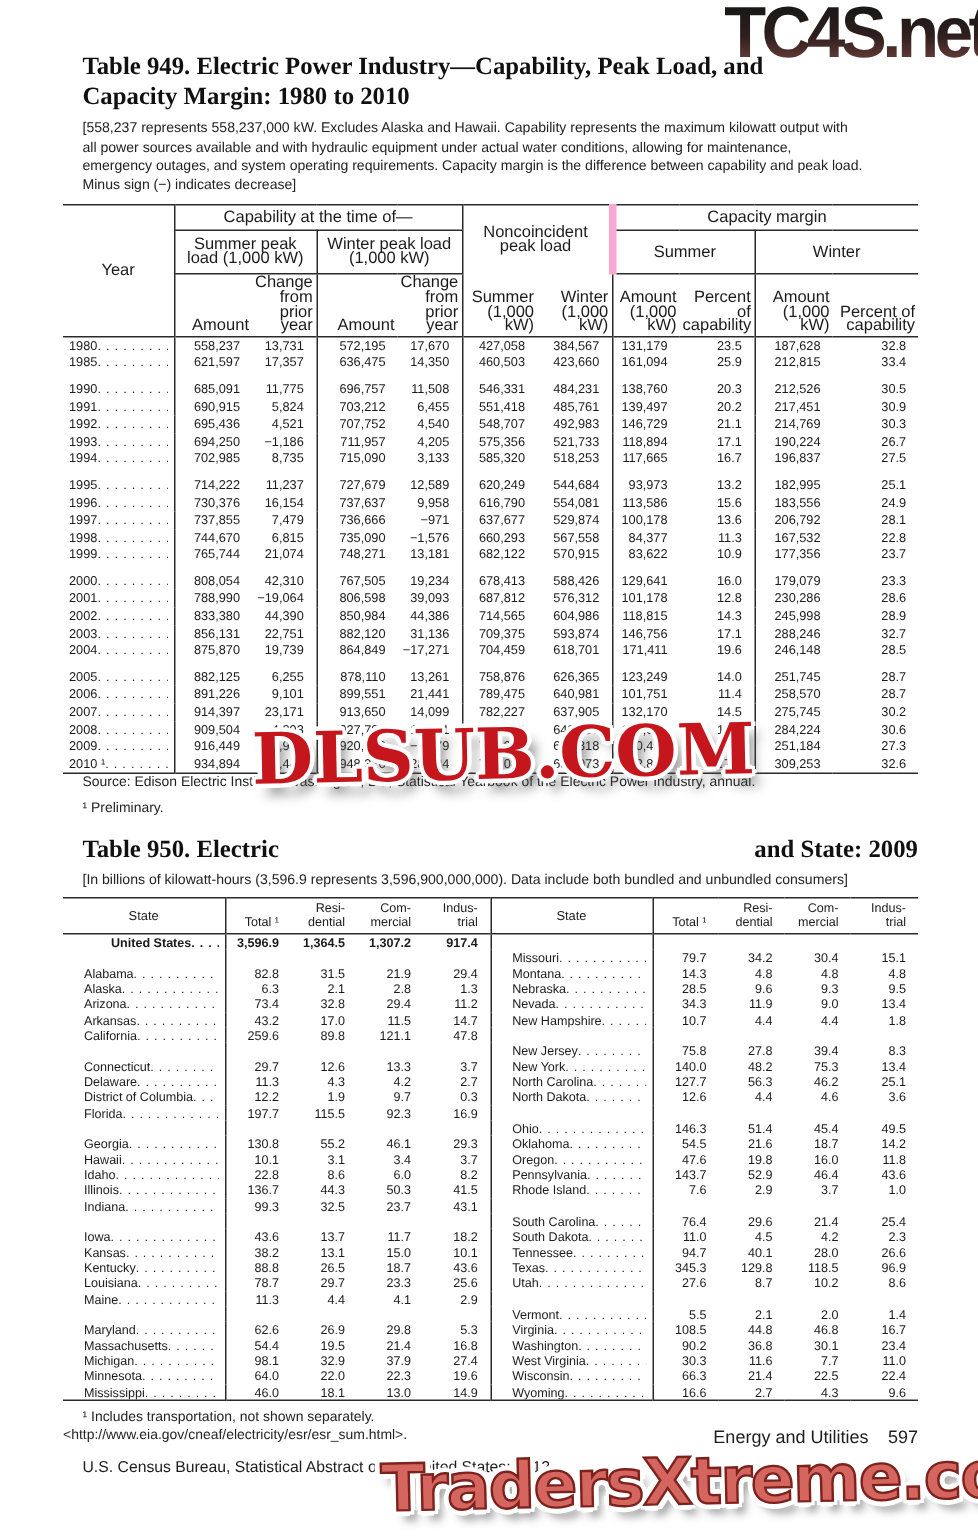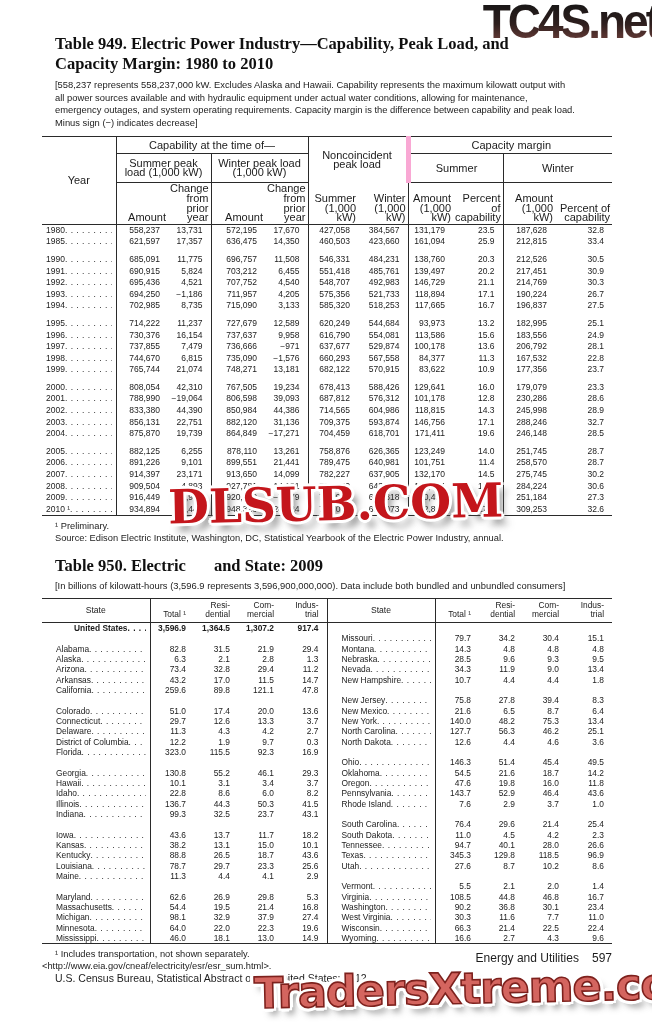--- a/index.html
+++ b/index.html
@@ -27,21 +27,21 @@
   .hr3{text-align:right;vertical-align:bottom;padding:1px 6px 2px 2px;height:30px;}
   .t949 .num{text-align:right;padding-right:8px;white-space:nowrap;}
   .t949 .v0,.t949 .v2,.t949 .v4,.t949 .v6,.t949 .v8{border-left:1px solid #2a2a2a;}
   .t949 tr.gap td{padding-top:6px;}
   .yr,.st{overflow:hidden;}
   .lead{display:flex;align-items:baseline;overflow:hidden;margin-right:4px;}
   .ylab{white-space:nowrap;padding-left:4px;}
   .dots{flex:1 1 auto;overflow:hidden;white-space:nowrap;}
   .dots::after{content:" . . . . . . . . . . . . . . . . . . . . . . . . . . . . . .";letter-spacing:.5px;}
   
-  .t950-titlebar{display:flex;justify-content:flex-start;width:557px;margin:12px 0 0 55px;gap:28px;}
+  .t950-titlebar{display:flex;justify-content:space-between;width:557px;margin:12px 0 0 55px;gap:28px;}
   .t-title2{font-family:"Liberation Serif",serif;font-weight:bold;font-size:16.5px;color:#101010;}
   .t950{width:570px;margin:5px 0 0 42px;border-top:1px solid #2a2a2a;border-bottom:1.3px solid #2a2a2a;}
   .t950 th{font-weight:normal;font-size:8.4px;line-height:9.4px;padding:2px 2px;}
   .t950 thead{border-bottom:1px solid #2a2a2a;}
   .t950 .sh{vertical-align:middle;text-align:center;border-right:1px solid #2a2a2a;font-size:8.6px;}
   .t950 .sh.r{border-left:1px solid #2a2a2a;}
   .t950 .nh{text-align:right;vertical-align:bottom;padding-right:8px;}
   .t950 td{font-size:8.4px;line-height:10.35px;padding:0;}
   .t950 td.st{border-right:1px solid #2a2a2a;}
   .t950 td.st.r{border-left:1px solid #2a2a2a;}
@@ -559,22 +559,22 @@
           <td class="num">639,073</td>
           <td class="num v6">162,805</td>
           <td class="num">17.4</td>
           <td class="num v8">309,253</td>
           <td class="num">32.6</td>
         </tr>
 
     </tbody>
   </table>
 
+  <p class="fn">Source: Edison Electric Institute, Washington, DC, Statistical Yearbook of the Electric Power Industry, annual.</p>
   <p class="fn first">¹ Preliminary.</p>
-  <p class="fn">Source: Edison Electric Institute, Washington, DC, Statistical Yearbook of the Electric Power Industry, annual.</p>
 
   <div class="t950-titlebar">
     <span class="t-title2">Table 950. Electric</span>
     <span class="t-title2">and State: 2009</span>
   </div>
 
   <p class="t-note one">[In billions of kilowatt-hours (3,596.9 represents 3,596,900,000,000). Data include both bundled and unbundled consumers]</p>
 
   <table class="t950">
     <colgroup>
@@ -778,42 +778,20 @@
               <span class="snm">New Jersey</span>
               <span class="dots"></span>
             </div>
           </td>
           <td class="num">75.8</td>
           <td class="num">27.8</td>
           <td class="num">39.4</td>
           <td class="num">8.3</td>
         </tr>
 
-        <tr>
-          <td class="st">
-            <div class="lead">
-              <span class="snm">Colorado</span>
-              <span class="dots"></span>
-            </div>
-          </td>
-          <td class="num">51.0</td>
-          <td class="num">17.4</td>
-          <td class="num">20.0</td>
-          <td class="num">13.6</td>
-          <td class="st r">
-            <div class="lead">
-              <span class="snm">New Mexico</span>
-              <span class="dots"></span>
-            </div>
-          </td>
-          <td class="num">21.6</td>
-          <td class="num">6.5</td>
-          <td class="num">8.7</td>
-          <td class="num">6.4</td>
-        </tr>
 
         <tr>
           <td class="st">
             <div class="lead">
               <span class="snm">Connecticut</span>
               <span class="dots"></span>
             </div>
           </td>
           <td class="num">29.7</td>
           <td class="num">12.6</td>
@@ -877,21 +855,21 @@
           <td class="num">3.6</td>
         </tr>
 
         <tr>
           <td class="st">
             <div class="lead">
               <span class="snm">Florida</span>
               <span class="dots"></span>
             </div>
           </td>
-          <td class="num">323.0</td>
+          <td class="num">197.7</td>
           <td class="num">115.5</td>
           <td class="num">92.3</td>
           <td class="num">16.9</td>
           <td class="st r">
             <div class="lead">
               <span class="snm"></span>
             </div>
           </td>
           <td class="num"></td>
           <td class="num"></td>

